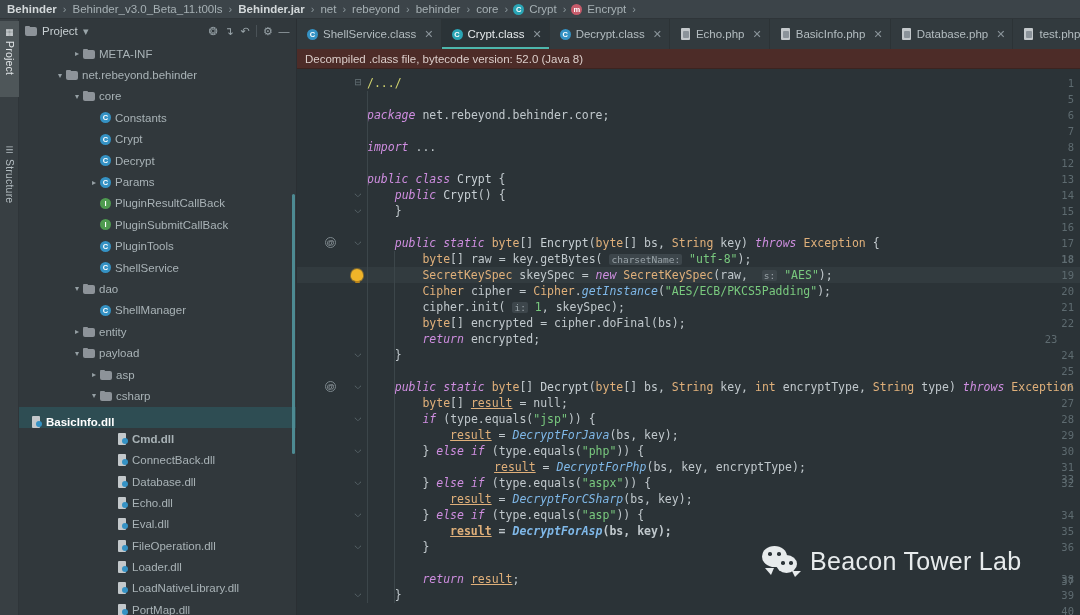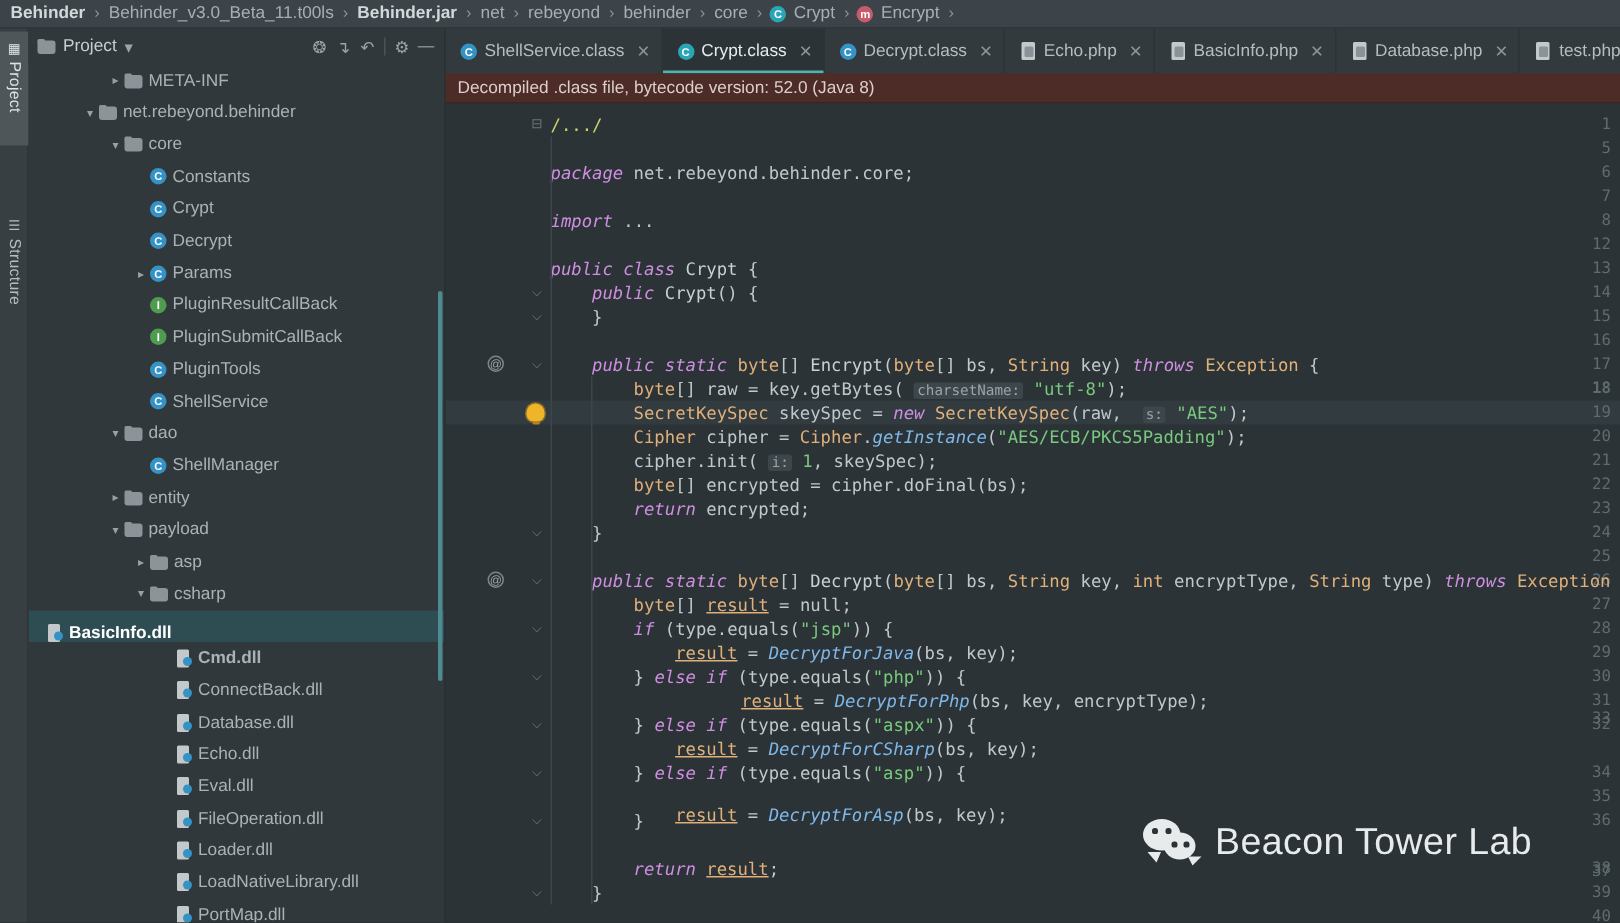--- a/index.html
+++ b/index.html
@@ -514,21 +514,21 @@
     <div class="ln" style="top: 102px;">13</div>
     <div class="ln" style="top: 118px;">14</div>
     <div class="ln" style="top: 134px;">15</div>
     <div class="ln" style="top: 150px;">16</div>
     <div class="ln" style="top: 166px;">17</div>
     <div class="ln" style="top: 182px; font-weight: bold;">18</div>
     <div class="ln" style="top: 198px;">19</div>
     <div class="ln" style="top: 214px;">20</div>
     <div class="ln" style="top: 230px;">21</div>
     <div class="ln" style="top: 246px;">22</div>
-    <div class="ln" style="top: 262px;">23</div>
+    <div class="ln" style="top: 262px; text-align: center;">23</div>
     <div class="ln" style="top: 278px;">24</div>
     <div class="ln" style="top: 294px;">25</div>
     <div class="ln" style="top: 310px;">26</div>
     <div class="ln" style="top: 326px;">27</div>
     <div class="ln" style="top: 342px;">28</div>
     <div class="ln" style="top: 358px;">29</div>
     <div class="ln" style="top: 374px;">30</div>
     <div class="ln" style="top: 390px;">31</div>
     <div class="ln" style="top: 406px;">32</div>
     <div class="ln" style="top: 402px;">33</div>
@@ -560,21 +560,21 @@
     <div class="code-line" style="top: 294px;"></div>
     <div class="code-line" style="top: 310px;">    <span class="kw">public</span> <span class="kw">static</span> <span class="typ">byte</span><span class="pln">[</span><span class="pln">]</span> <span class="fnn">Decrypt</span><span class="pln">(</span><span class="typ">byte</span><span class="pln">[</span><span class="pln">]</span> <span class="pln">bs</span><span class="pln">,</span> <span class="typ">String</span> <span class="pln">key</span><span class="pln">,</span> <span class="typ">int</span> <span class="pln">encryptType</span><span class="pln">,</span> <span class="typ">String</span> <span class="pln">type</span><span class="pln">)</span> <span class="kw">throws</span> <span class="typ">Exception</span> </div>
     <div class="code-line" style="top: 326px;">        <span class="typ">byte</span><span class="pln">[</span><span class="pln">]</span> <span class="fld und">result</span> <span class="pln">=</span> <span class="pln">null</span><span class="pln">;</span></div>
     <div class="code-line" style="top: 342px;">        <span class="kw">if</span> <span class="pln">(</span><span class="pln">type</span><span class="pln">.</span><span class="pln">equals</span><span class="pln">(</span><span class="str">"jsp"</span><span class="pln">)</span><span class="pln">)</span> <span class="pln">{</span></div>
     <div class="code-line" style="top: 358px;">            <span class="fld und">result</span> <span class="pln">=</span> <span class="fn">DecryptForJava</span><span class="pln">(</span><span class="pln">bs</span><span class="pln">,</span> <span class="pln">key</span><span class="pln">)</span><span class="pln">;</span></div>
     <div class="code-line" style="top: 374px;">        <span class="pln">}</span> <span class="kw">else</span> <span class="kw">if</span> <span class="pln">(</span><span class="pln">type</span><span class="pln">.</span><span class="pln">equals</span><span class="pln">(</span><span class="str">"php"</span><span class="pln">)</span><span class="pln">)</span> <span class="pln">{</span></div>
     <div class="code-line" style="top: 390px; padding-left: 44px;">            <span class="fld und">result</span> <span class="pln">=</span> <span class="fn">DecryptForPhp</span><span class="pln">(</span><span class="pln">bs</span><span class="pln">,</span> <span class="pln">key</span><span class="pln">,</span> <span class="pln">encryptType</span><span class="pln">)</span><span class="pln">;</span></div>
     <div class="code-line" style="top: 406px;">        <span class="pln">}</span> <span class="kw">else</span> <span class="kw">if</span> <span class="pln">(</span><span class="pln">type</span><span class="pln">.</span><span class="pln">equals</span><span class="pln">(</span><span class="str">"aspx"</span><span class="pln">)</span><span class="pln">)</span> <span class="pln">{</span></div>
     <div class="code-line" style="top: 422px;">            <span class="fld und">result</span> <span class="pln">=</span> <span class="fn">DecryptForCSharp</span><span class="pln">(</span><span class="pln">bs</span><span class="pln">,</span> <span class="pln">key</span><span class="pln">)</span><span class="pln">;</span></div>
     <div class="code-line" style="top: 438px;">        <span class="pln">}</span> <span class="kw">else</span> <span class="kw">if</span> <span class="pln">(</span><span class="pln">type</span><span class="pln">.</span><span class="pln">equals</span><span class="pln">(</span><span class="str">"asp"</span><span class="pln">)</span><span class="pln">)</span> <span class="pln">{</span></div>
-    <div class="code-line" style="top: 466px;">            <span class="fld und">result</span> <span class="pln">=</span> <span class="fn">DecryptForAsp</span><span class="pln">(</span><span class="pln">bs</span><span class="pln">,</span> <span class="pln">key</span><span class="pln">)</span><span class="pln">;</span></div>
+    <div class="code-line" style="top: 454px; font-weight: bold;">            <span class="fld und">result</span> <span class="pln">=</span> <span class="fn">DecryptForAsp</span><span class="pln">(</span><span class="pln">bs</span><span class="pln">,</span> <span class="pln">key</span><span class="pln">)</span><span class="pln">;</span></div>
     <div class="code-line" style="top: 470px;">        <span class="pln">}</span></div>
     <div class="code-line" style="top: 486px;"></div>
     <div class="code-line" style="top: 502px;">        <span class="kw">return</span> <span class="fld und">result</span><span class="pln">;</span></div>
     <div class="code-line" style="top: 518px;">    <span class="pln">}</span></div>
     <div class="code-line" style="top: 534px;"></div>
     <div class="indent-guide" style="left: 70px; top: 22px; height: 512px;"></div>
     <div class="indent-guide" style="left: 97px; top: 182px; height: 352px;"></div>
     <div class="foldmark" style="top: 8px;">⊟</div>
     <div class="foldmark" style="top: 120px;">⌵</div>
     <div class="foldmark" style="top: 136px;">⌵</div>

